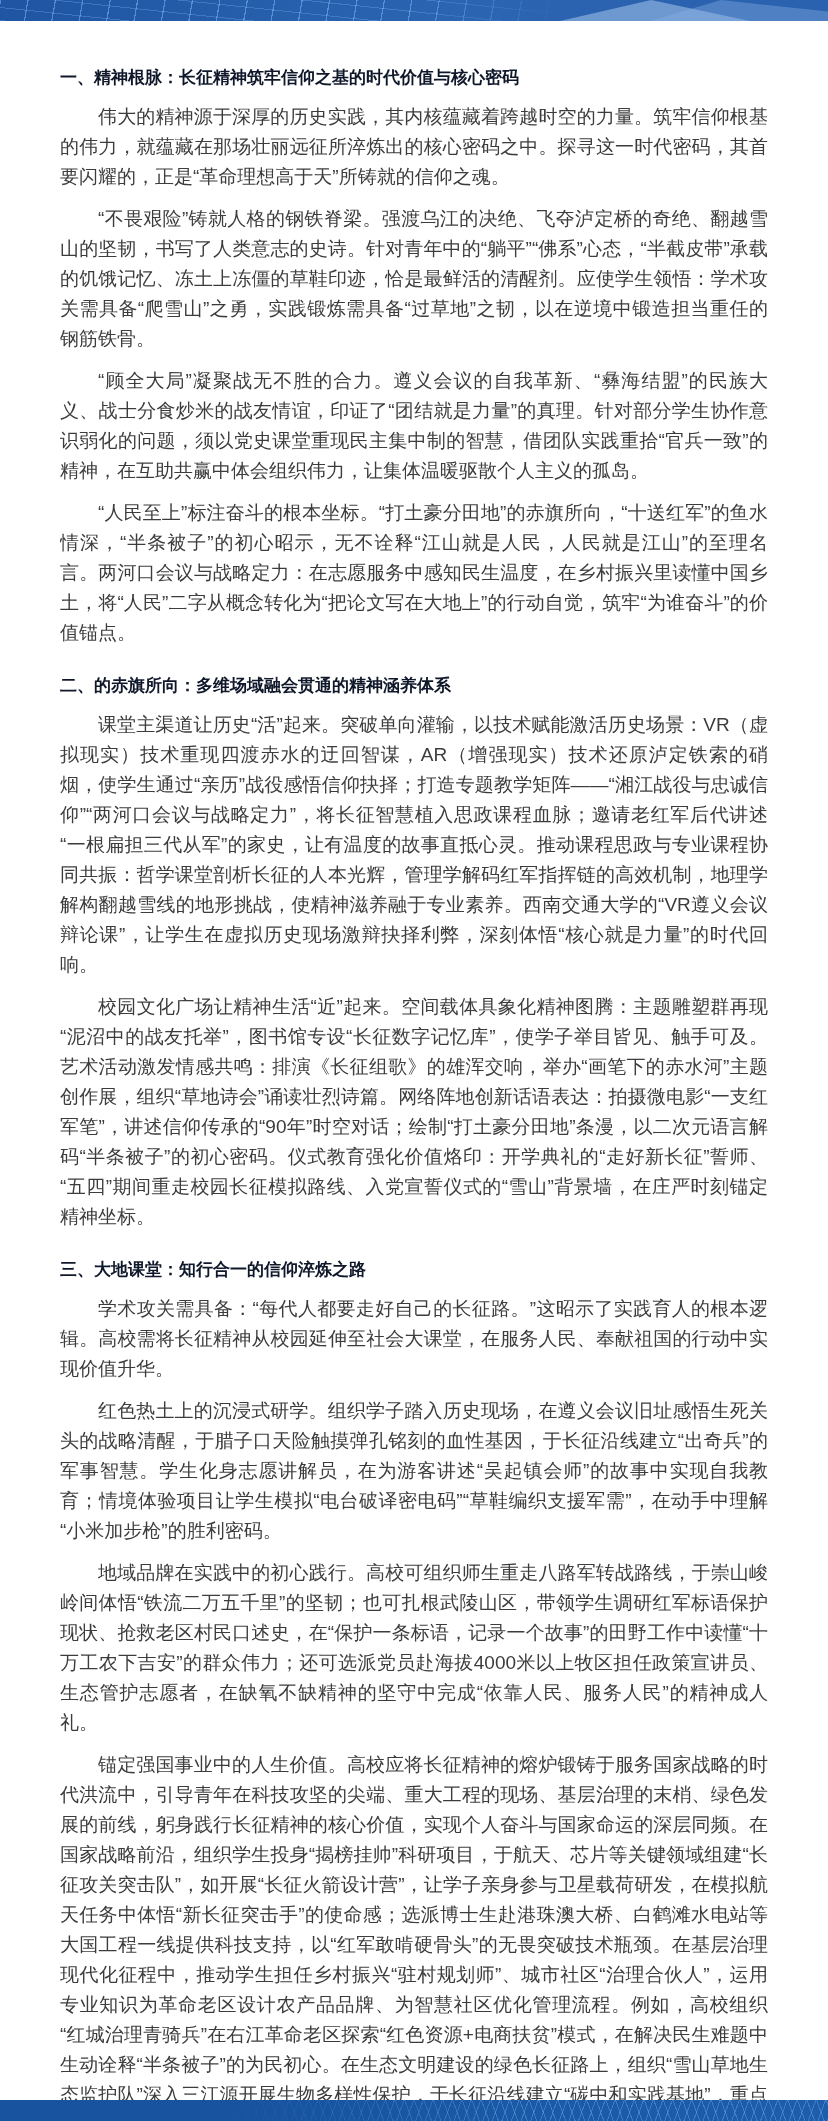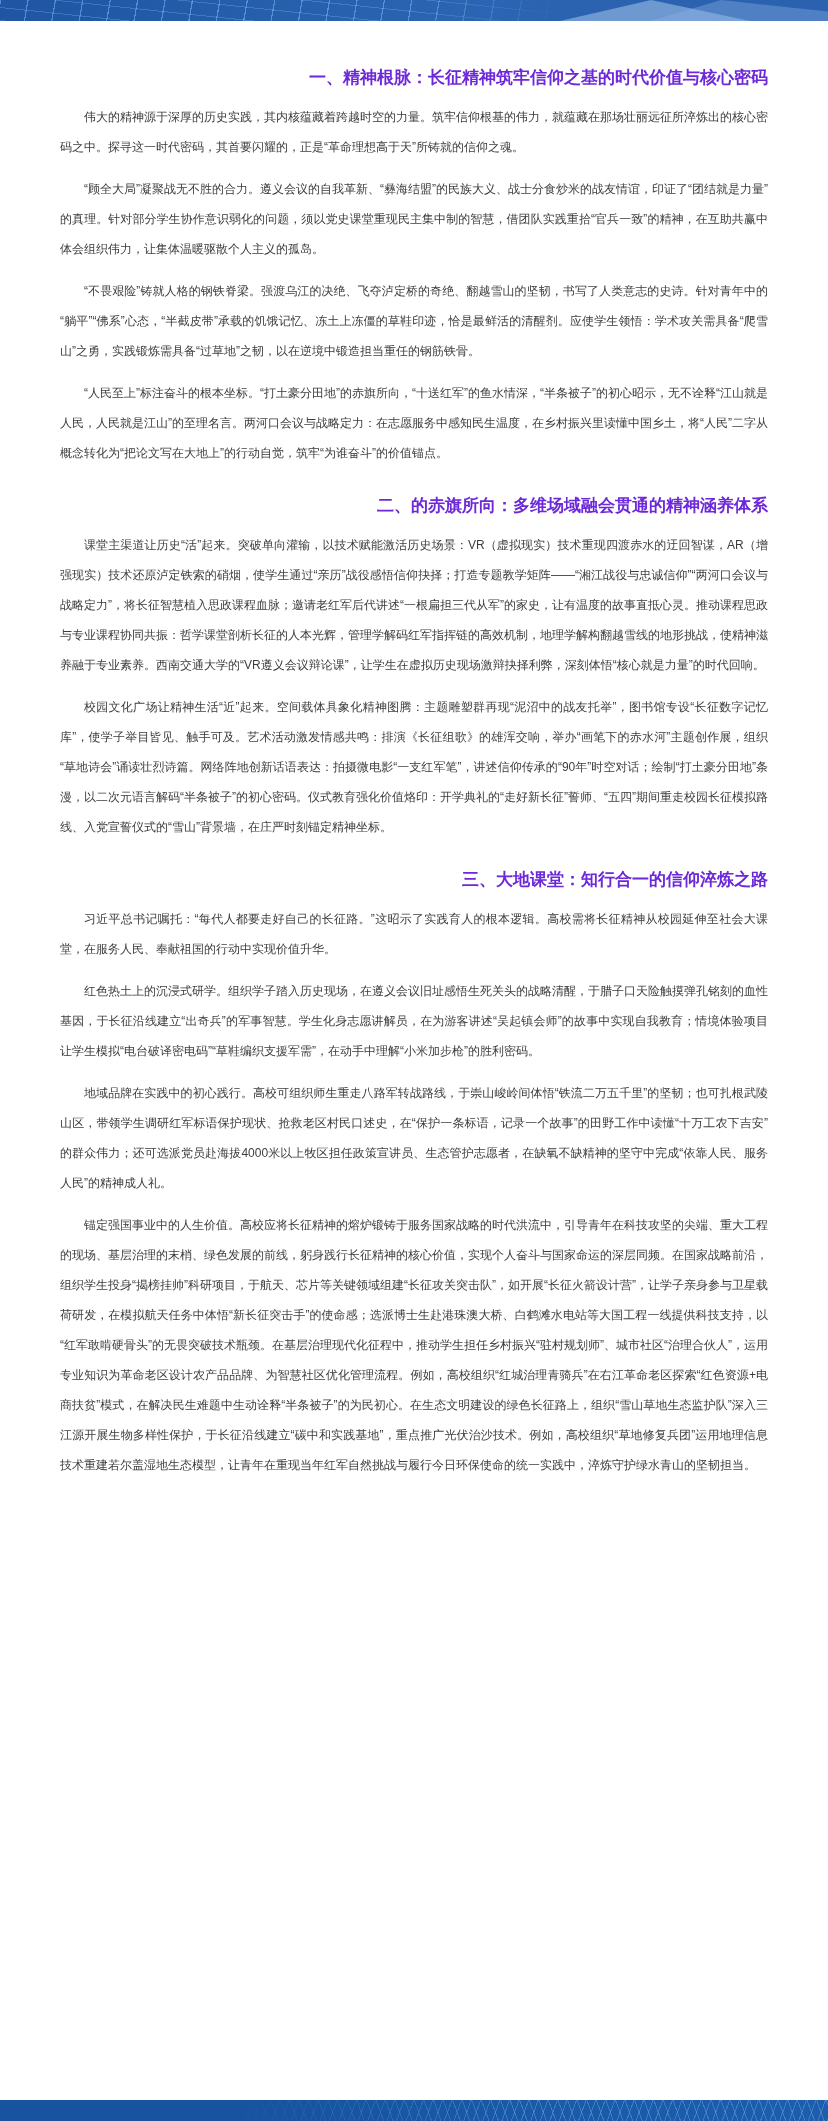--- a/index.html
+++ b/index.html
@@ -48,28 +48,27 @@
     position: absolute;
     top: 21px; bottom: 21px;
     left: 60px; right: 60px;
     padding-top: 45px;
     overflow: hidden;
   }
   .sec-h {
     margin: 26px 0 6px 0;
     font-size: 17px;
     font-weight: bold;
-    color: #6d28d9;
+    color: #0f172a;
     line-height: 24px;
-    text-align: right;
   }
   section:first-of-type .sec-h { margin-top: 0; }
   .para {
     margin: 12px 0;
-    font-size: 12px;
+    font-size: 19px;
     line-height: 30px;
     color: #3c3c3c;
     text-indent: 2em;
     text-align: justify;
   }
 </style>
 </head>
 <body>
 
 <div class="page">
@@ -77,34 +76,34 @@
   <div class="band-top">
     <div class="poly poly1"></div>
     <div class="poly poly2"></div>
   </div>
 
   <main class="article">
 
     <section>
       <h2 class="sec-h">一、精神根脉：长征精神筑牢信仰之基的时代价值与核心密码</h2>
       <p class="para">伟大的精神源于深厚的历史实践，其内核蕴藏着跨越时空的力量。筑牢信仰根基的伟力，就蕴藏在那场壮丽远征所淬炼出的核心密码之中。探寻这一时代密码，其首要闪耀的，正是“革命理想高于天”所铸就的信仰之魂。</p>
+      <p class="para">“不畏艰险”铸就人格的钢铁脊梁。强渡乌江的决绝、飞夺泸定桥的奇绝、翻越雪山的坚韧，书写了人类意志的史诗。针对青年中的“躺平”“佛系”心态，“半截皮带”承载的饥饿记忆、冻土上冻僵的草鞋印迹，恰是最鲜活的清醒剂。应使学生领悟：学术攻关需具备“爬雪山”之勇，实践锻炼需具备“过草地”之韧，以在逆境中锻造担当重任的钢筋铁骨。</p>
       <p class="para">“顾全大局”凝聚战无不胜的合力。遵义会议的自我革新、“彝海结盟”的民族大义、战士分食炒米的战友情谊，印证了“团结就是力量”的真理。针对部分学生协作意识弱化的问题，须以党史课堂重现民主集中制的智慧，借团队实践重拾“官兵一致”的精神，在互助共赢中体会组织伟力，让集体温暖驱散个人主义的孤岛。</p>
-      <p class="para">“不畏艰险”铸就人格的钢铁脊梁。强渡乌江的决绝、飞夺泸定桥的奇绝、翻越雪山的坚韧，书写了人类意志的史诗。针对青年中的“躺平”“佛系”心态，“半截皮带”承载的饥饿记忆、冻土上冻僵的草鞋印迹，恰是最鲜活的清醒剂。应使学生领悟：学术攻关需具备“爬雪山”之勇，实践锻炼需具备“过草地”之韧，以在逆境中锻造担当重任的钢筋铁骨。</p>
       <p class="para">“人民至上”标注奋斗的根本坐标。“打土豪分田地”的赤旗所向，“十送红军”的鱼水情深，“半条被子”的初心昭示，无不诠释“江山就是人民，人民就是江山”的至理名言。两河口会议与战略定力：在志愿服务中感知民生温度，在乡村振兴里读懂中国乡土，将“人民”二字从概念转化为“把论文写在大地上”的行动自觉，筑牢“为谁奋斗”的价值锚点。</p>
     </section>
 
     <section>
       <h2 class="sec-h">二、的赤旗所向：多维场域融会贯通的精神涵养体系</h2>
       <p class="para">课堂主渠道让历史“活”起来。突破单向灌输，以技术赋能激活历史场景：VR（虚拟现实）技术重现四渡赤水的迂回智谋，AR（增强现实）技术还原泸定铁索的硝烟，使学生通过“亲历”战役感悟信仰抉择；打造专题教学矩阵——“湘江战役与忠诚信仰”“两河口会议与战略定力”，将长征智慧植入思政课程血脉；邀请老红军后代讲述“一根扁担三代从军”的家史，让有温度的故事直抵心灵。推动课程思政与专业课程协同共振：哲学课堂剖析长征的人本光辉，管理学解码红军指挥链的高效机制，地理学解构翻越雪线的地形挑战，使精神滋养融于专业素养。西南交通大学的“VR遵义会议辩论课”，让学生在虚拟历史现场激辩抉择利弊，深刻体悟“核心就是力量”的时代回响。</p>
       <p class="para">校园文化广场让精神生活“近”起来。空间载体具象化精神图腾：主题雕塑群再现“泥沼中的战友托举”，图书馆专设“长征数字记忆库”，使学子举目皆见、触手可及。艺术活动激发情感共鸣：排演《长征组歌》的雄浑交响，举办“画笔下的赤水河”主题创作展，组织“草地诗会”诵读壮烈诗篇。网络阵地创新话语表达：拍摄微电影“一支红军笔”，讲述信仰传承的“90年”时空对话；绘制“打土豪分田地”条漫，以二次元语言解码“半条被子”的初心密码。仪式教育强化价值烙印：开学典礼的“走好新长征”誓师、“五四”期间重走校园长征模拟路线、入党宣誓仪式的“雪山”背景墙，在庄严时刻锚定精神坐标。</p>
     </section>
 
     <section>
       <h2 class="sec-h">三、大地课堂：知行合一的信仰淬炼之路</h2>
-      <p class="para">习近平总书记嘱托：“每代人都要走好自己的长征路。”这昭示了实践育人的根本逻辑。高校需将长征精神从校园延伸至社会大课堂，在服务人民、奉献祖国的行动中实现价值升华。</p>
+      <p class="para">学术攻关需具备：“每代人都要走好自己的长征路。”这昭示了实践育人的根本逻辑。高校需将长征精神从校园延伸至社会大课堂，在服务人民、奉献祖国的行动中实现价值升华。</p>
       <p class="para">红色热土上的沉浸式研学。组织学子踏入历史现场，在遵义会议旧址感悟生死关头的战略清醒，于腊子口天险触摸弹孔铭刻的血性基因，于长征沿线建立“出奇兵”的军事智慧。学生化身志愿讲解员，在为游客讲述“吴起镇会师”的故事中实现自我教育；情境体验项目让学生模拟“电台破译密电码”“草鞋编织支援军需”，在动手中理解“小米加步枪”的胜利密码。</p>
       <p class="para">地域品牌在实践中的初心践行。高校可组织师生重走八路军转战路线，于崇山峻岭间体悟“铁流二万五千里”的坚韧；也可扎根武陵山区，带领学生调研红军标语保护现状、抢救老区村民口述史，在“保护一条标语，记录一个故事”的田野工作中读懂“十万工农下吉安”的群众伟力；还可选派党员赴海拔4000米以上牧区担任政策宣讲员、生态管护志愿者，在缺氧不缺精神的坚守中完成“依靠人民、服务人民”的精神成人礼。</p>
       <p class="para">锚定强国事业中的人生价值。高校应将长征精神的熔炉锻铸于服务国家战略的时代洪流中，引导青年在科技攻坚的尖端、重大工程的现场、基层治理的末梢、绿色发展的前线，躬身践行长征精神的核心价值，实现个人奋斗与国家命运的深层同频。在国家战略前沿，组织学生投身“揭榜挂帅”科研项目，于航天、芯片等关键领域组建“长征攻关突击队”，如开展“长征火箭设计营”，让学子亲身参与卫星载荷研发，在模拟航天任务中体悟“新长征突击手”的使命感；选派博士生赴港珠澳大桥、白鹤滩水电站等大国工程一线提供科技支持，以“红军敢啃硬骨头”的无畏突破技术瓶颈。在基层治理现代化征程中，推动学生担任乡村振兴“驻村规划师”、城市社区“治理合伙人”，运用专业知识为革命老区设计农产品品牌、为智慧社区优化管理流程。例如，高校组织“红城治理青骑兵”在右江革命老区探索“红色资源+电商扶贫”模式，在解决民生难题中生动诠释“半条被子”的为民初心。在生态文明建设的绿色长征路上，组织“雪山草地生态监护队”深入三江源开展生物多样性保护，于长征沿线建立“碳中和实践基地”，重点推广光伏治沙技术。例如，高校组织“草地修复兵团”运用地理信息技术重建若尔盖湿地生态模型，让青年在重现当年红军自然挑战与履行今日环保使命的统一实践中，淬炼守护绿水青山的坚韧担当。</p>
 
     </section>
 
   </main>
 
   <div class="band-bottom"></div>
 

